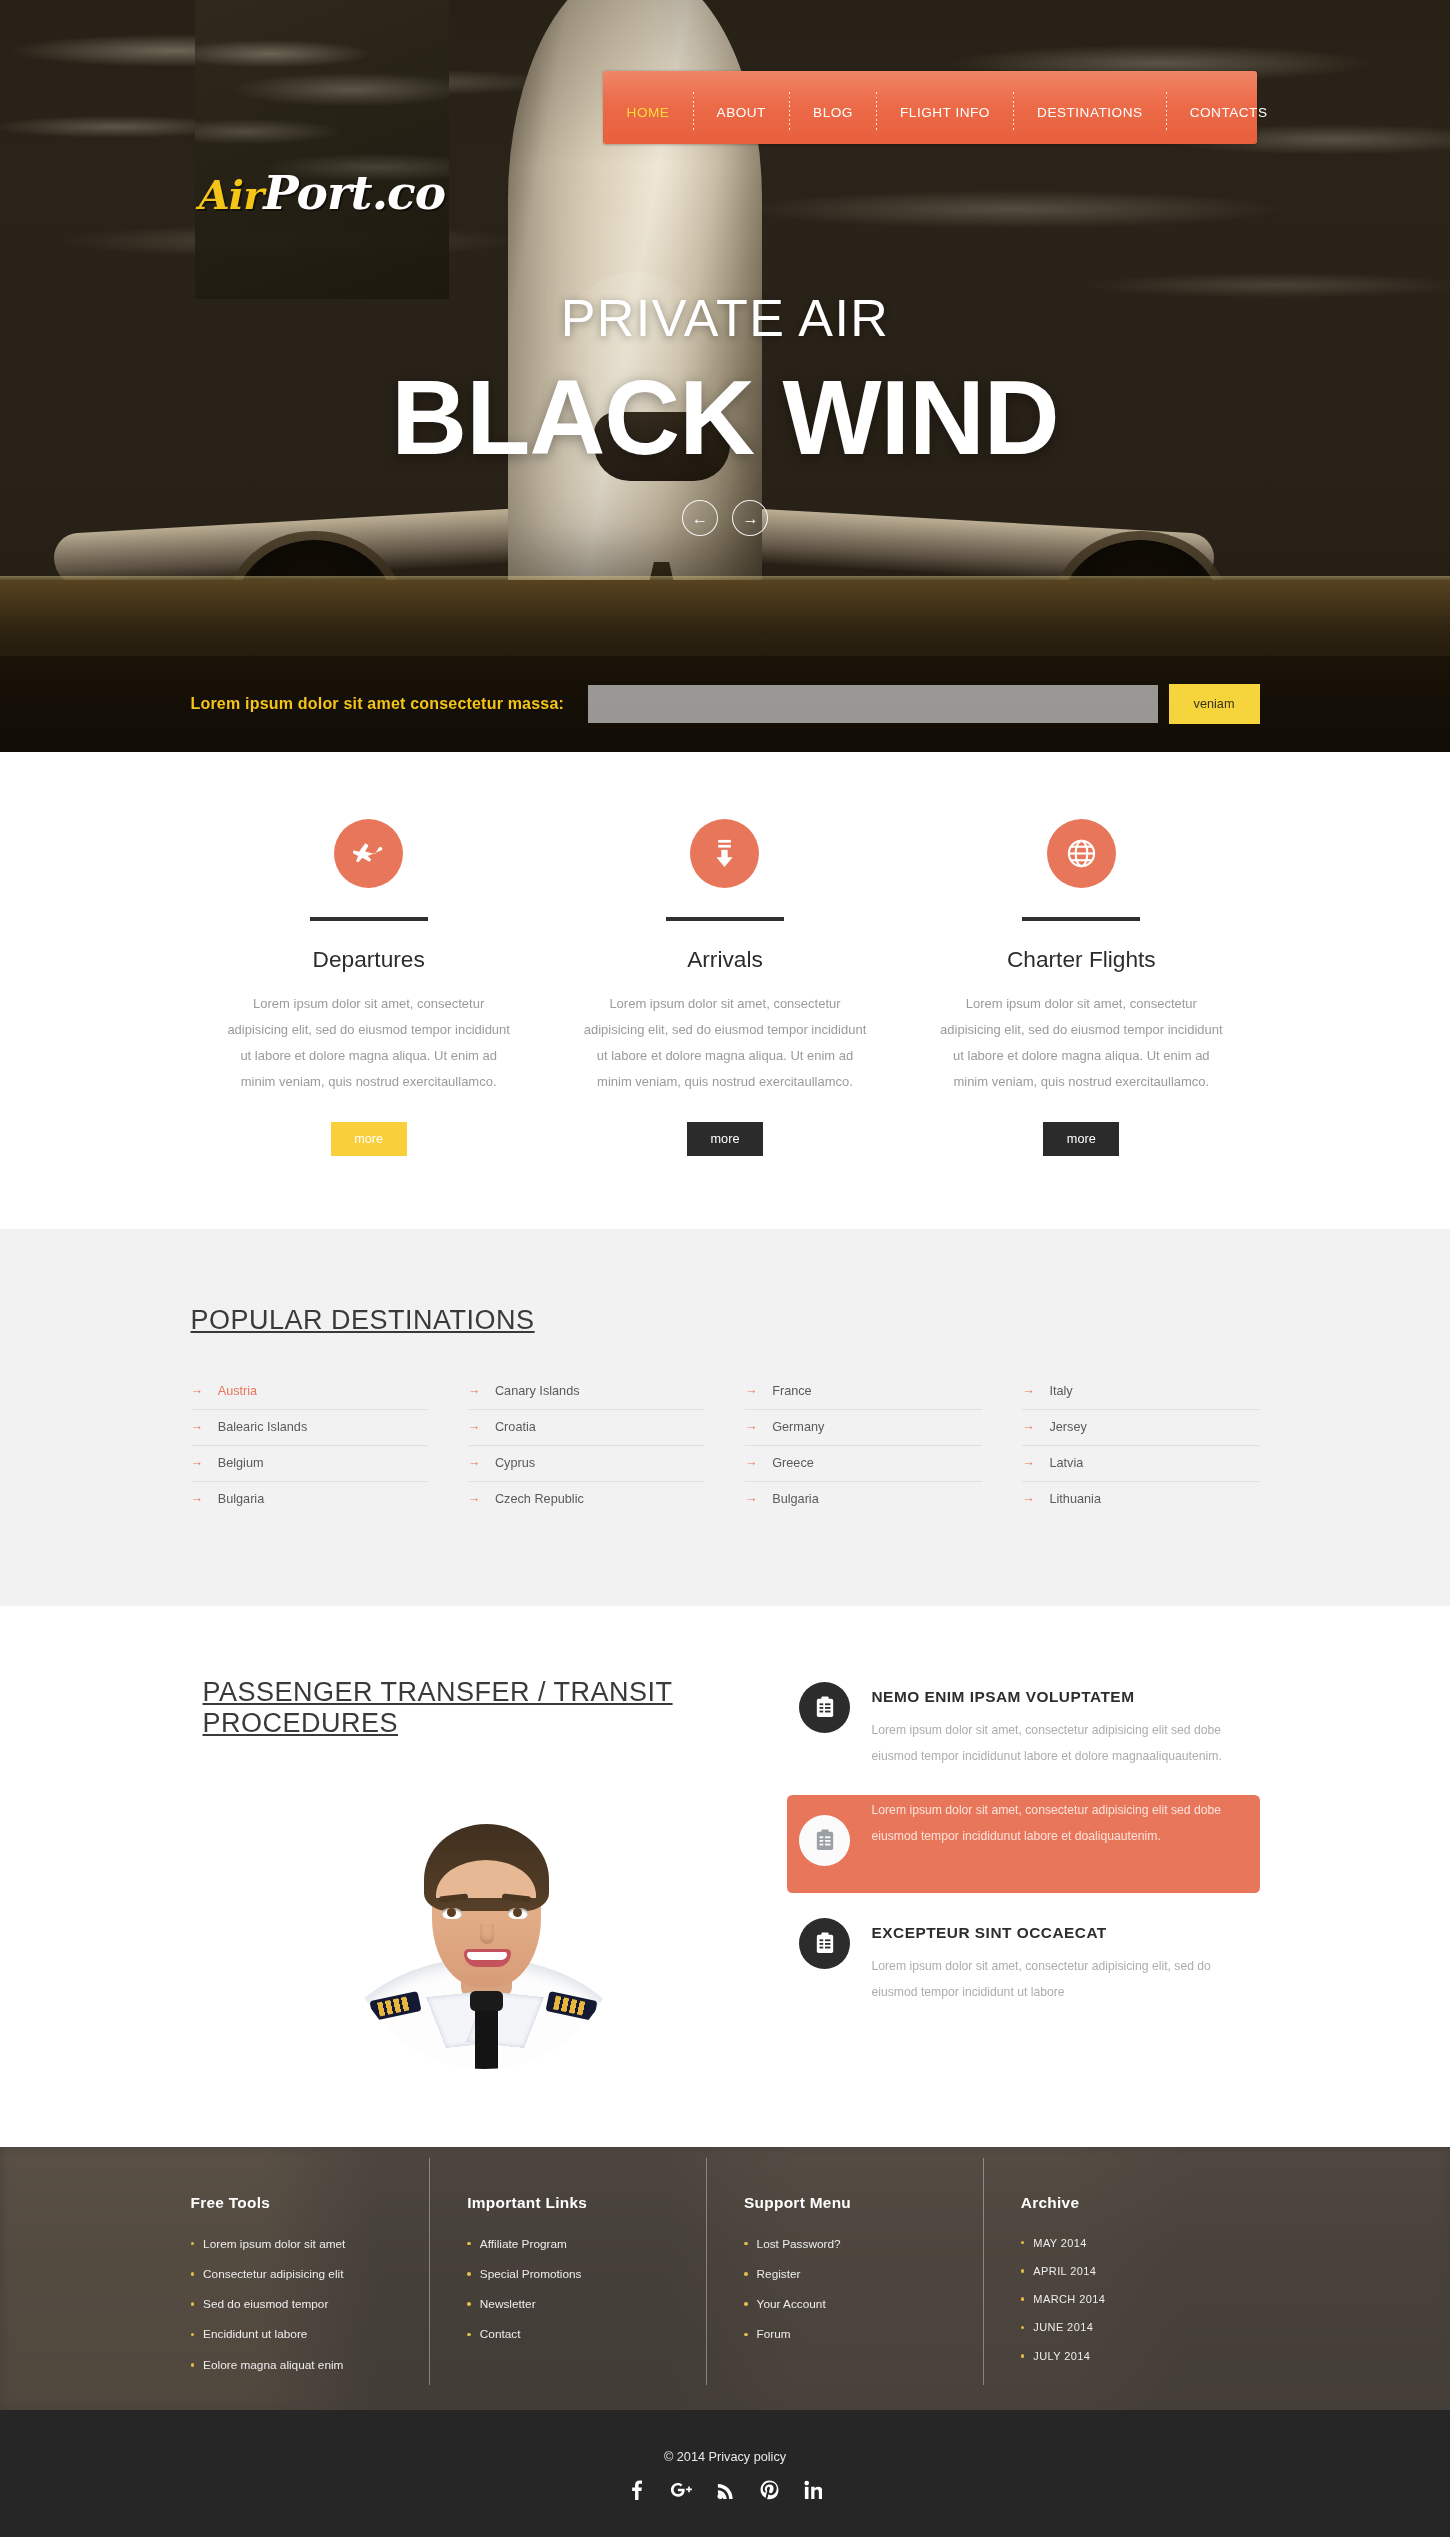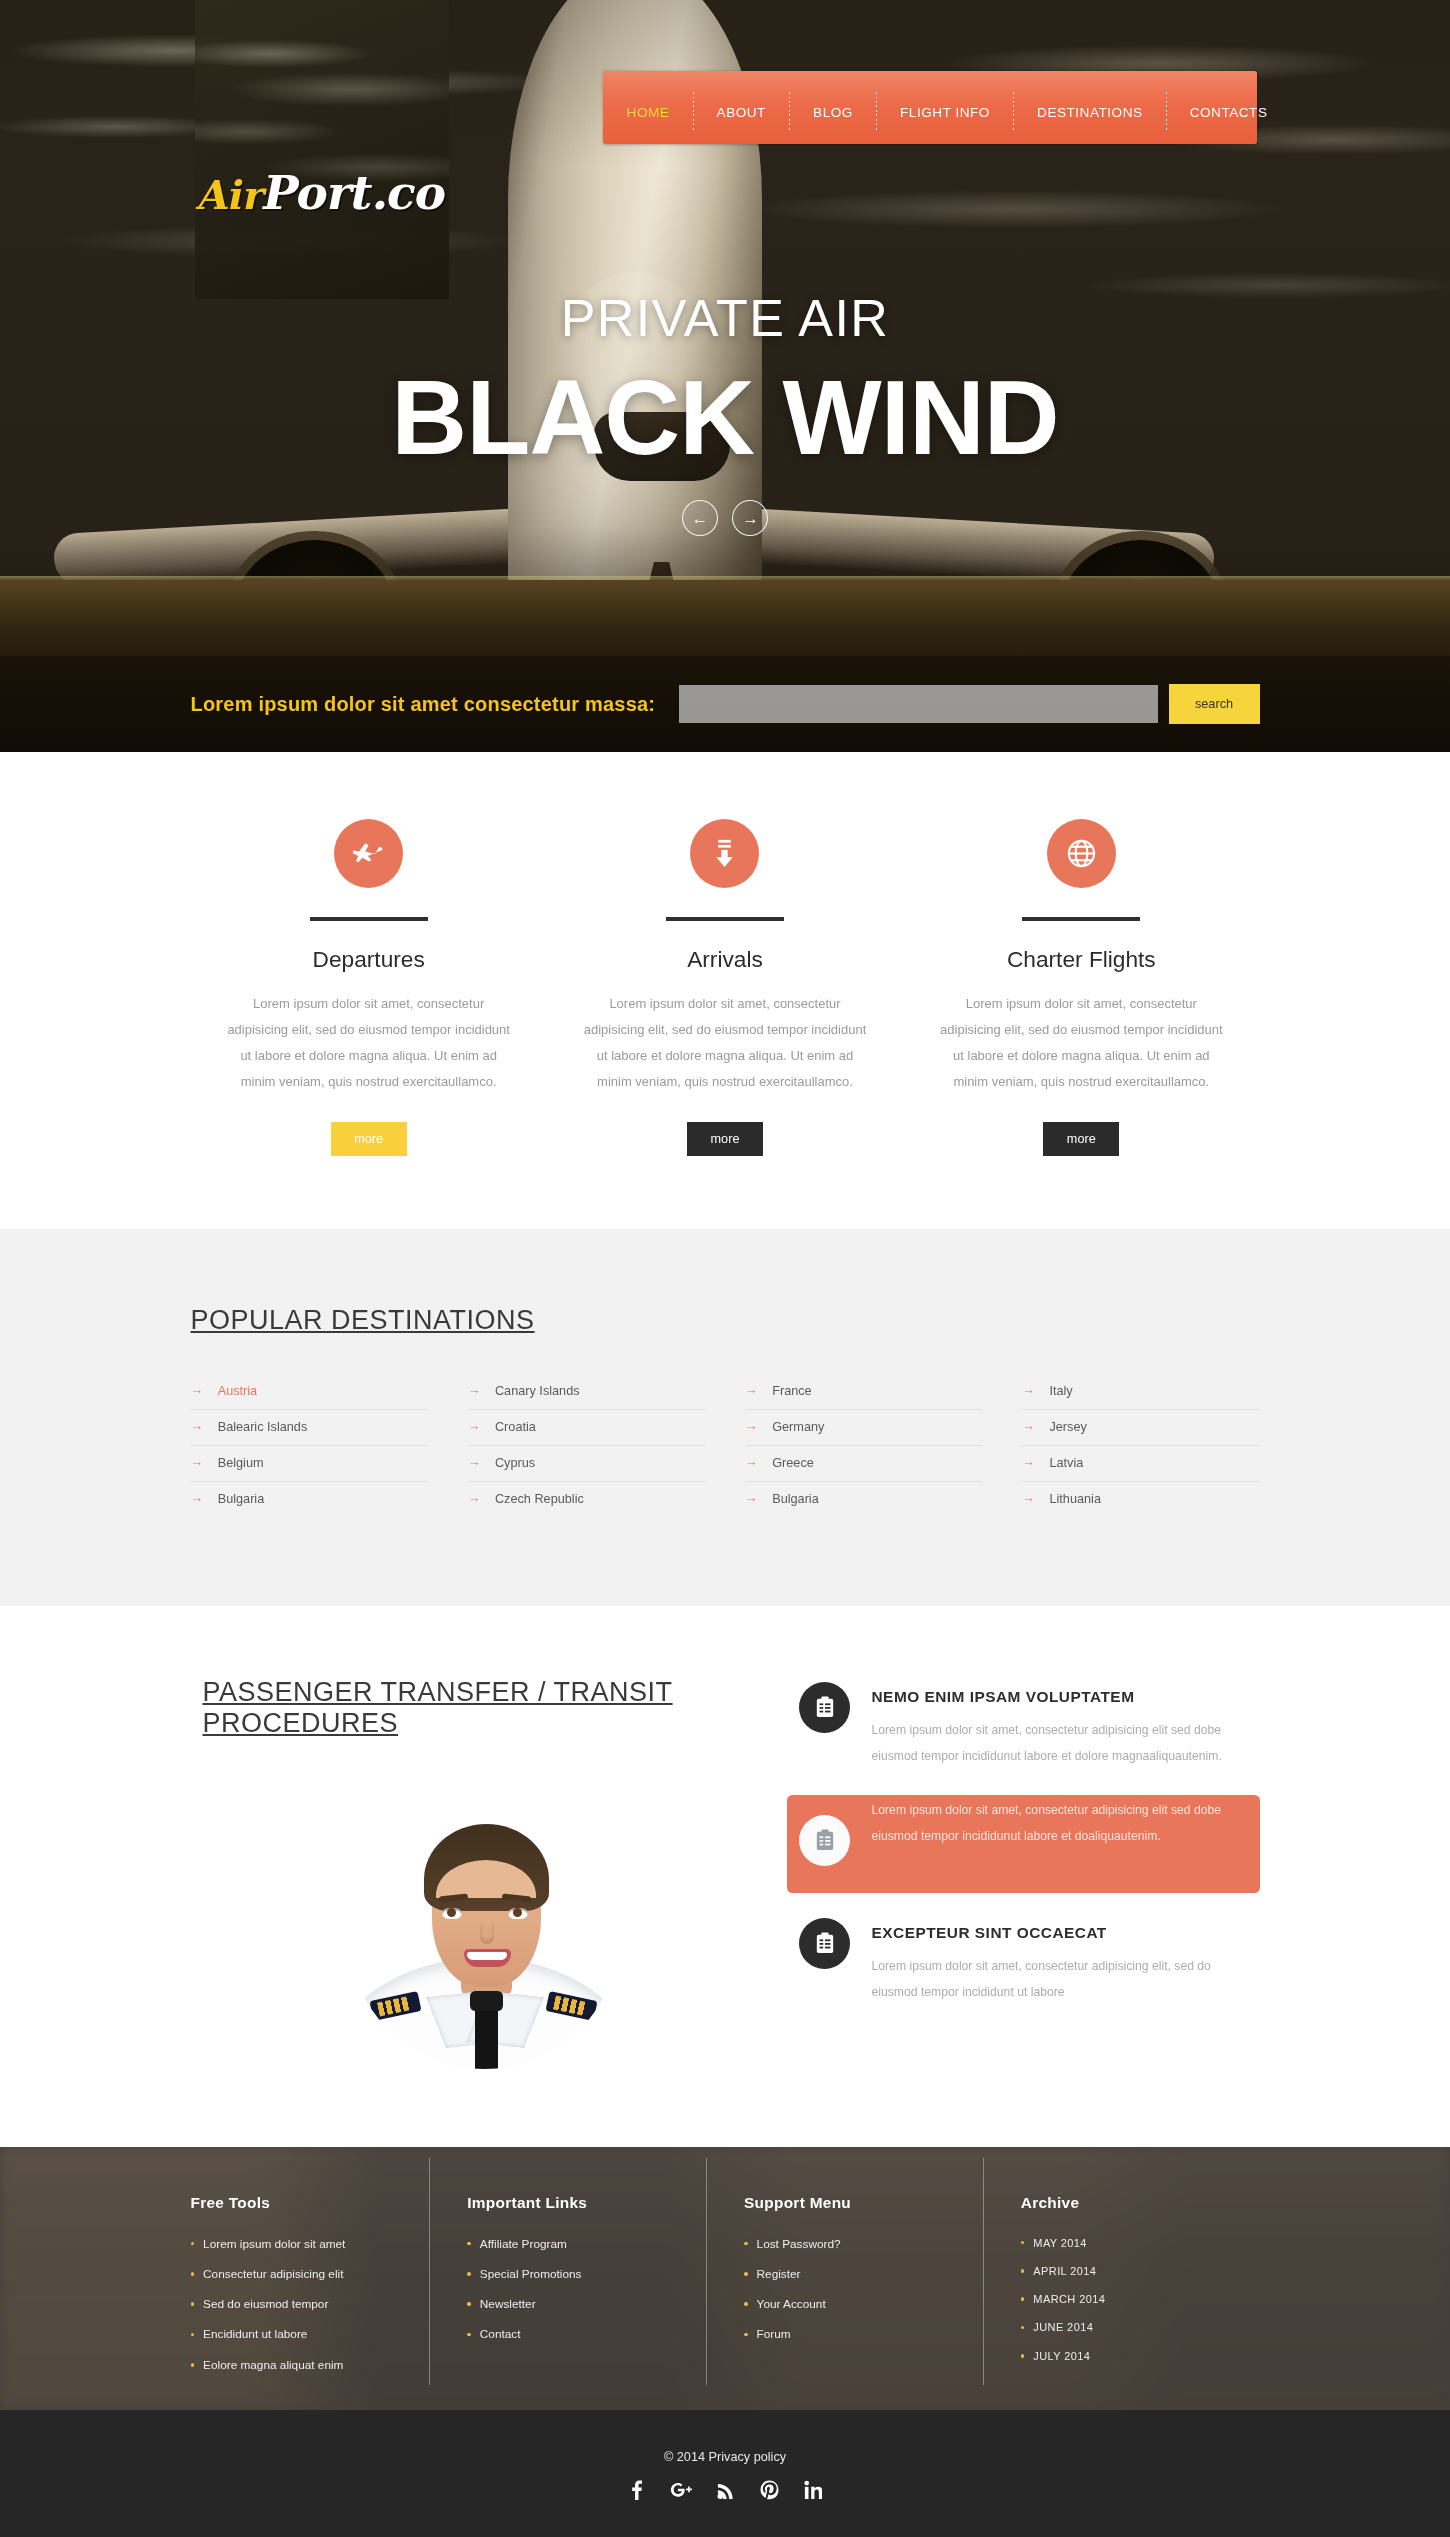--- a/index.html
+++ b/index.html
@@ -159,21 +159,21 @@
   }
 
   
   .searchbar{
     position:absolute; left:0; bottom:0; width:1450px; height:96px;
     background:rgba(18,13,6,.55);
     display:flex; align-items:center; justify-content:center;
   }
   .searchbar-inner{ width:1069px; display:flex; align-items:center; }
   .search-label{
-    color:#f4c518; font-size:20px; font-weight:bold; letter-spacing:0.2px;
+    color:#f4c518; font-size:16px; font-weight:bold; letter-spacing:0.2px;
     font-family:"Liberation Sans", sans-serif; white-space:nowrap;
   }
   .search-input{
     flex:1; height:38px; margin-left:23.6px; border:none; outline:none;
     background:rgba(235,235,235,.62); color:#2b2b2b; padding:0 11px; font-size:12.7px;
     font-family:"Liberation Sans", sans-serif;
   }
   .search-btn{
     width:91px; height:40px; margin-left:11px; border:none; cursor:pointer;
     background:#f6d53c; color:#3b3218; font-size:12.7px;
@@ -404,21 +404,21 @@
 
     <div class="slider-arrows">
       <span class="arrow-btn">←</span>
       <span class="arrow-btn">→</span>
     </div>
 
     <div class="searchbar">
       <div class="searchbar-inner">
         <div class="search-label">Lorem ipsum dolor sit amet consectetur massa:</div>
         <input class="search-input" type="text" placeholder="" style="">
-        <button class="search-btn">search</button>
+        <button class="search-btn">veniam</button>
       </div>
     </div>
   </div>
 
   <div class="services">
     <div class="wrap">
       <div class="svc-row">
 
         <div class="svc">
           <div class="svc-icon">

